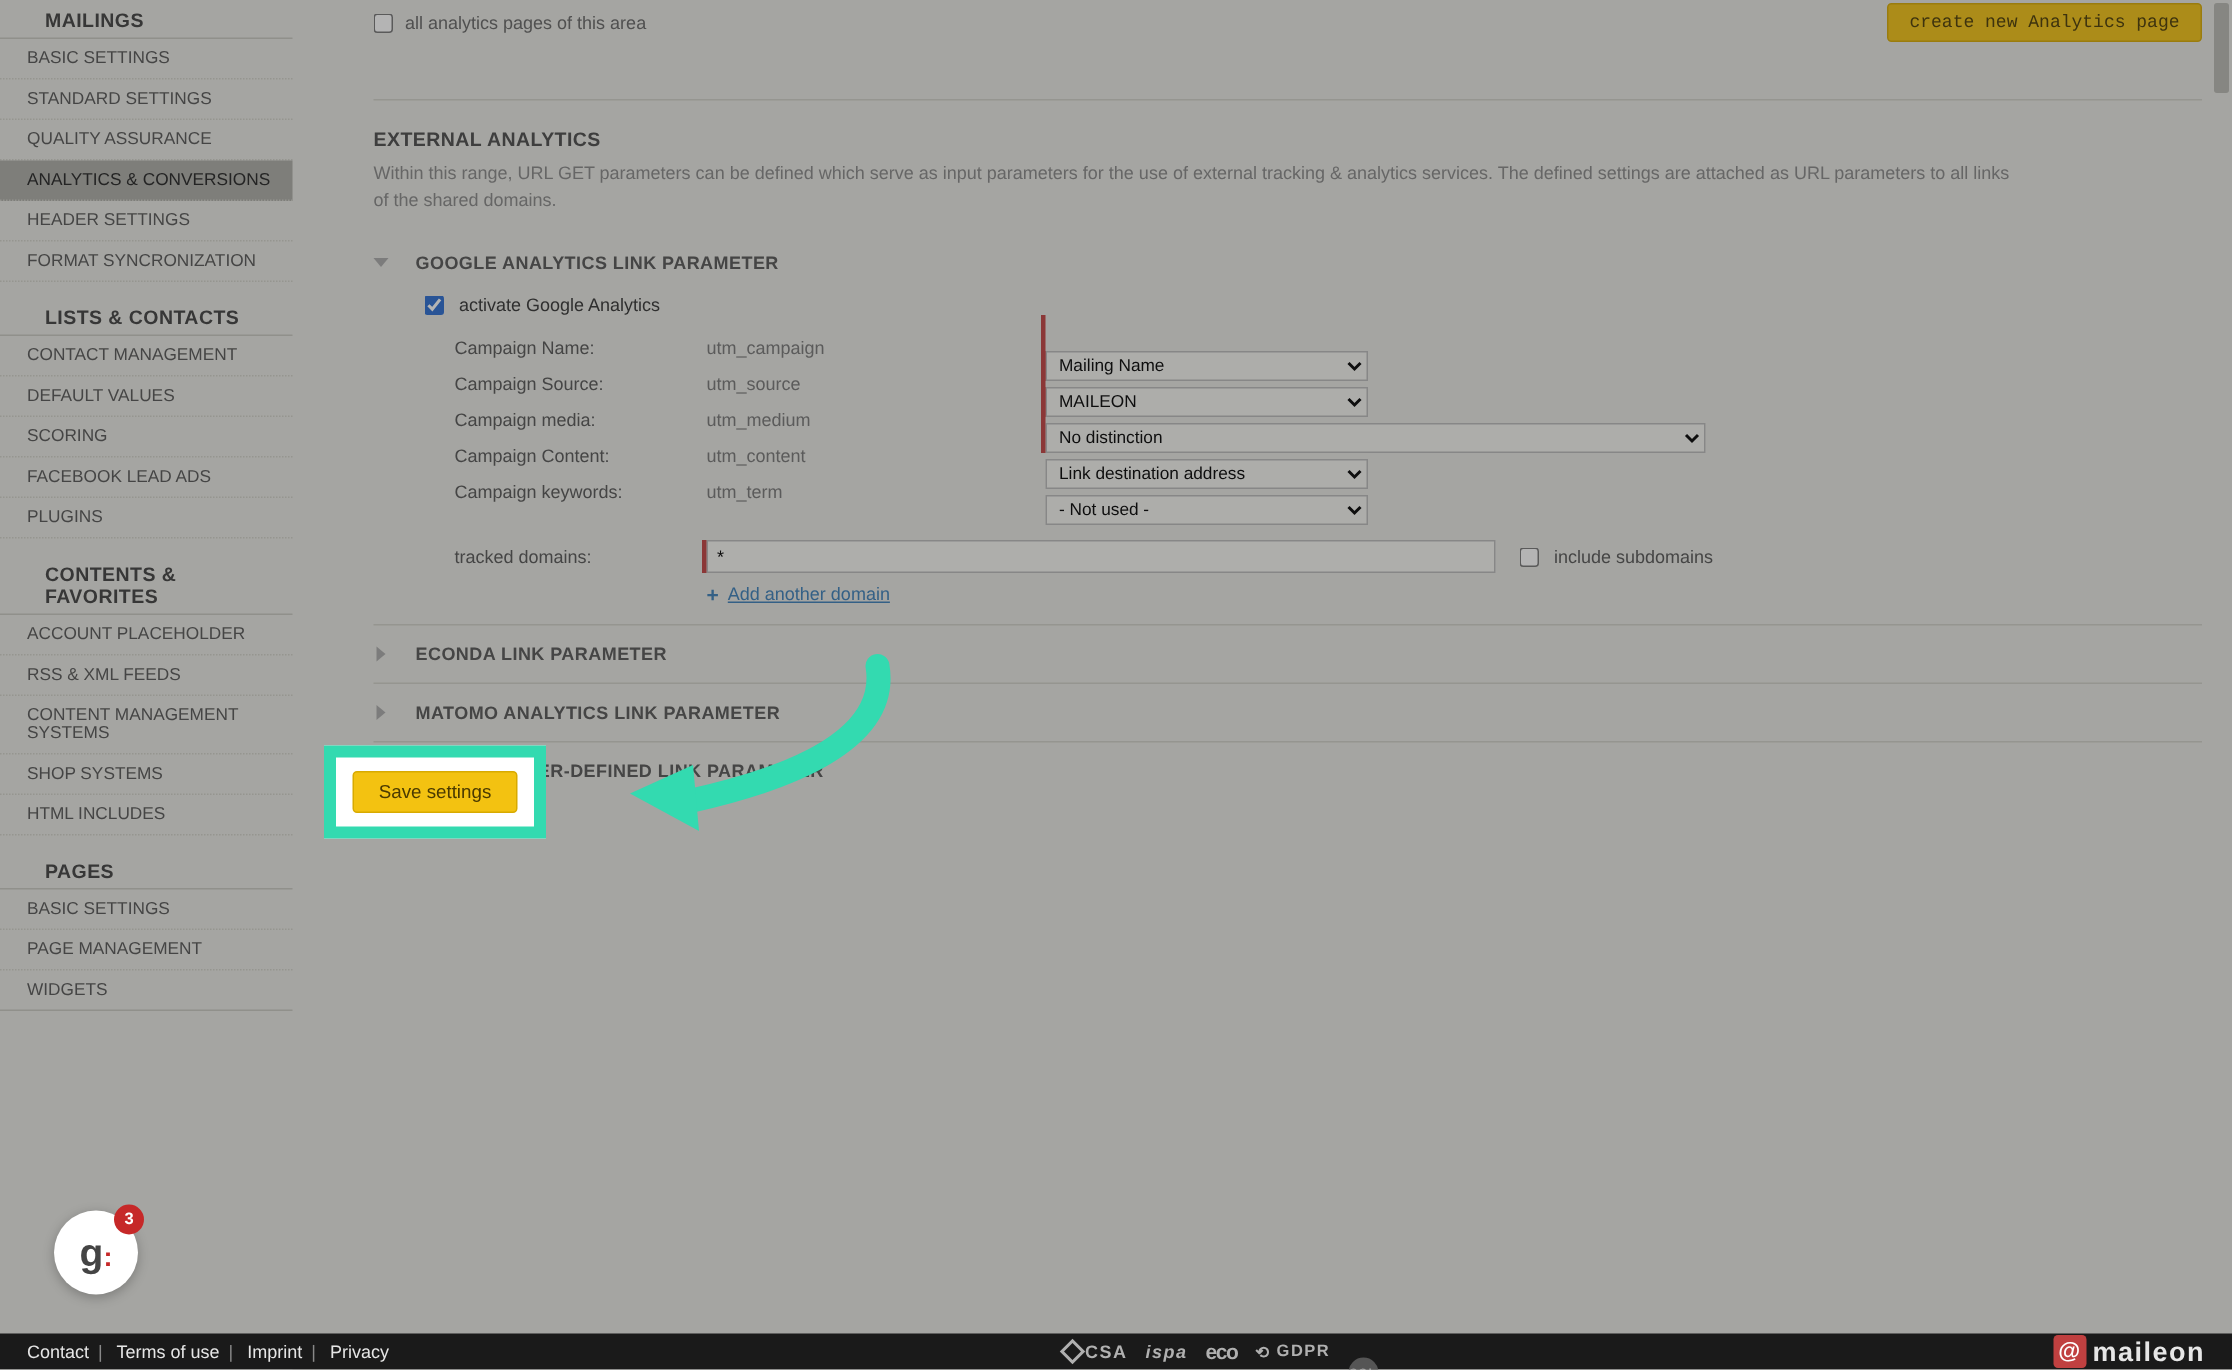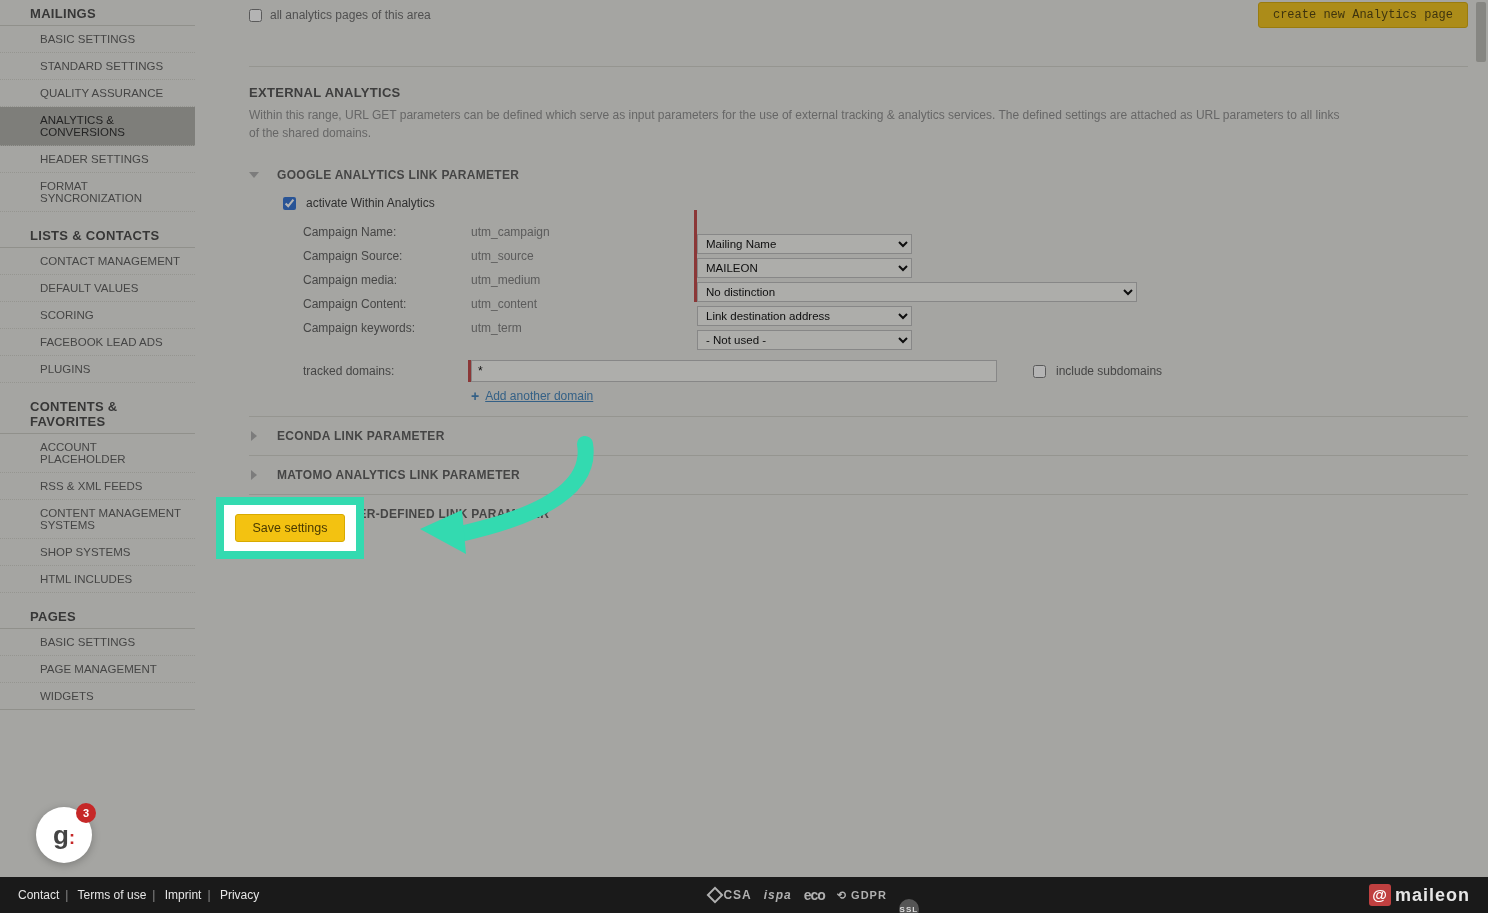--- a/index.html
+++ b/index.html
@@ -37,21 +37,21 @@
       font-weight: bold;
       font-size: 13px;
       color: #3f3f3f;
       padding: 6px 14px 4px 30px;
       letter-spacing: 0.3px;
       border-bottom: 1px solid #c8c8c1;
       margin-top: 10px;
     }
     .sidebar-section-header:first-child { margin-top: 0; }
     .sidebar-item {
-      padding: 7px 14px 7px 40px;
+      padding: 7px 14px 7px 18px;
       font-size: 11.5px;
       color: #555;
       cursor: pointer;
       border-bottom: 1px dotted #d0d0c8;
     }
     .sidebar-item:last-child { border-bottom: 1px solid #c8c8c1; }
     .sidebar-item.active {
       background: #acaca6;
       color: #222;
     }
@@ -209,21 +209,21 @@
       height: 22px;
       border: 1px solid #bbb;
       background: #f6f6f2;
       padding: 2px 6px;
       font-size: 12px;
     }
     .include-sub {
       display: flex;
       align-items: center;
       gap: 10px;
-      margin-left: 36px;
+      margin-left: 16px;
       font-size: 12px;
       color: #555;
     }
     .include-sub input { width: 13px; height: 13px; }
     .add-domain-row {
       margin-left: 168px;
       margin-top: 6px;
       display: flex;
       align-items: center;
       gap: 6px;
@@ -274,21 +274,21 @@
       top: 434px;
       z-index: 60;
       pointer-events: none;
     }
     
     .footer {
       position: absolute;
       bottom: 0;
       left: 0;
       right: 0;
-      height: 36px;
+      height: 24px;
       background: #1a1a1a;
       display: flex;
       align-items: center;
       justify-content: space-between;
       padding: 0 18px;
       z-index: 70;
       color: #e6e6e6;
       font-size: 12px;
     }
     .footer-left a {
@@ -455,21 +455,21 @@
 
     
     <div class="collapsible">
       <div class="collapsible-header">
         <span class="chev chev-down"></span>
         <span>GOOGLE ANALYTICS LINK PARAMETER</span>
       </div>
       <div class="ga-content">
         <label class="ga-activate-row">
           <input type="checkbox" checked="" style="">
-          <span>activate Within Analytics</span>
+          <span>activate Google Analytics</span>
         </label>
         <div class="params-table">
           <div class="params-row">
             <span class="p-label">Campaign Name:</span>
             <span class="p-param">utm_campaign</span>
             <div class="select-wrap"><span class="red-bar"></span><select class="param-select select-w-215"><option>Mailing Name</option></select></div>
           </div>
           <div class="params-row">
             <span class="p-label">Campaign Source:</span>
             <span class="p-param">utm_source</span>

